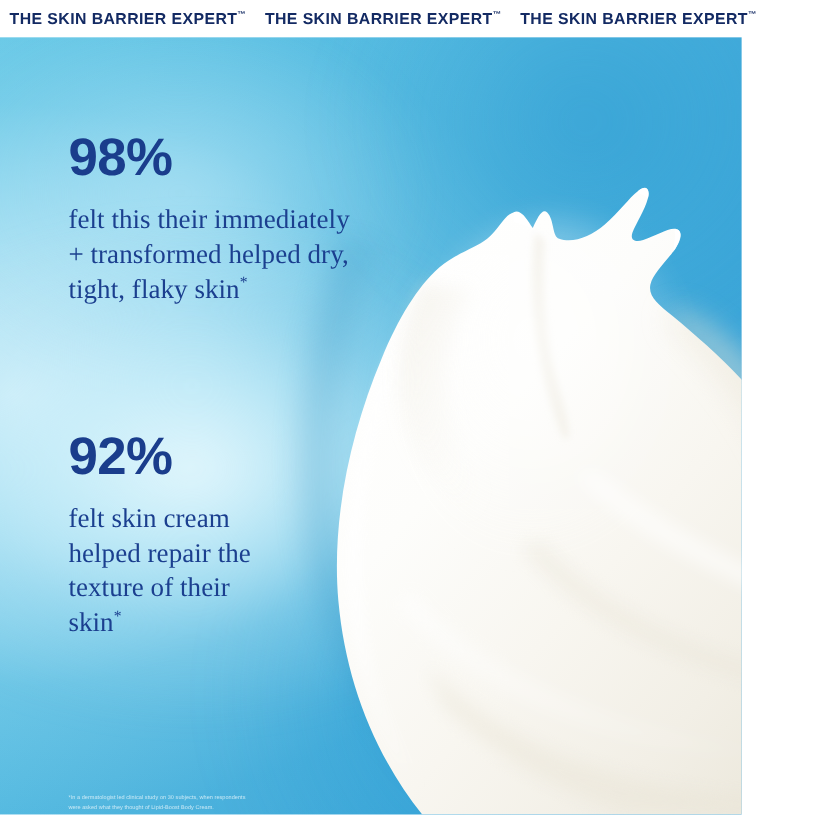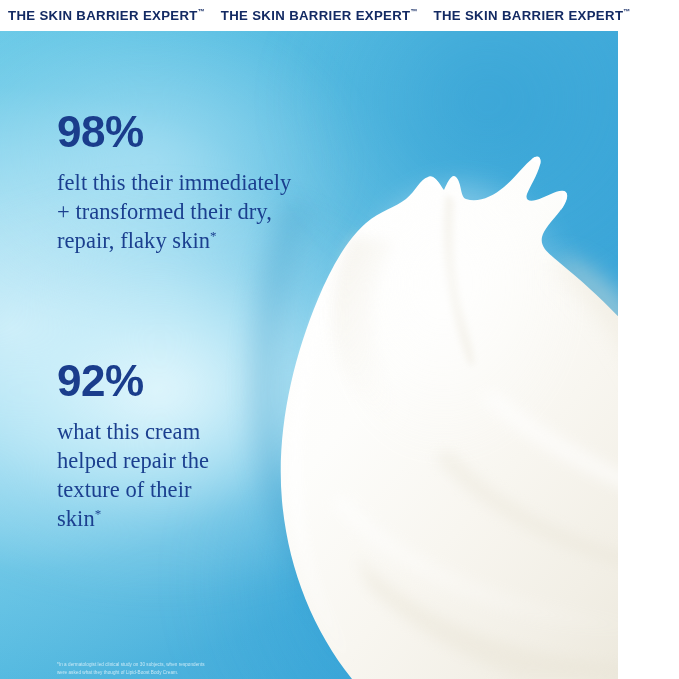--- a/index.html
+++ b/index.html
@@ -300,29 +300,29 @@
         <path fill="#ffffff" opacity="0.95" d="M428,146 C433,143 438,150 443,159 C438,157 432,155 428,154 Z"></path>
         <path fill="#ffffff" opacity="0.95" d="M532,128 C538,123 542,127 540,134 C537,132 534,130 531,130 Z"></path>
         <path fill="#ffffff" opacity="0.9" d="M564,160 C570,162 567,171 561,179 C562,171 563,165 562,161 Z"></path>
       </svg>
     </div>
 
     <div class="copy" id="block-98">
       <div class="stat">98%</div>
       <div class="claim">
         <span class="ln">felt this their immediately</span>
-        <span class="ln">+ transformed their dry,</span>
-        <span class="ln"><span>repair, flaky skin</span><sup>*</sup></span>
+        <span class="ln">+ transformed helped dry,</span>
+        <span class="ln"><span>tight, flaky skin</span><sup>*</sup></span>
       </div>
     </div>
 
     <div class="copy" id="block-92">
       <div class="stat">92%</div>
       <div class="claim">
-        <span class="ln">what this cream</span>
+        <span class="ln">felt skin cream</span>
         <span class="ln">helped repair the</span>
         <span class="ln">texture of their</span>
         <span class="ln"><span>skin</span><sup>*</sup></span>
       </div>
     </div>
 
     <div class="footnote">
       <span class="fn-line">*In a dermatologist led clinical study on 30 subjects, when respondents</span>
       <span class="fn-line">were asked what they thought of Lipid-Boost Body Cream.</span>
     </div>

